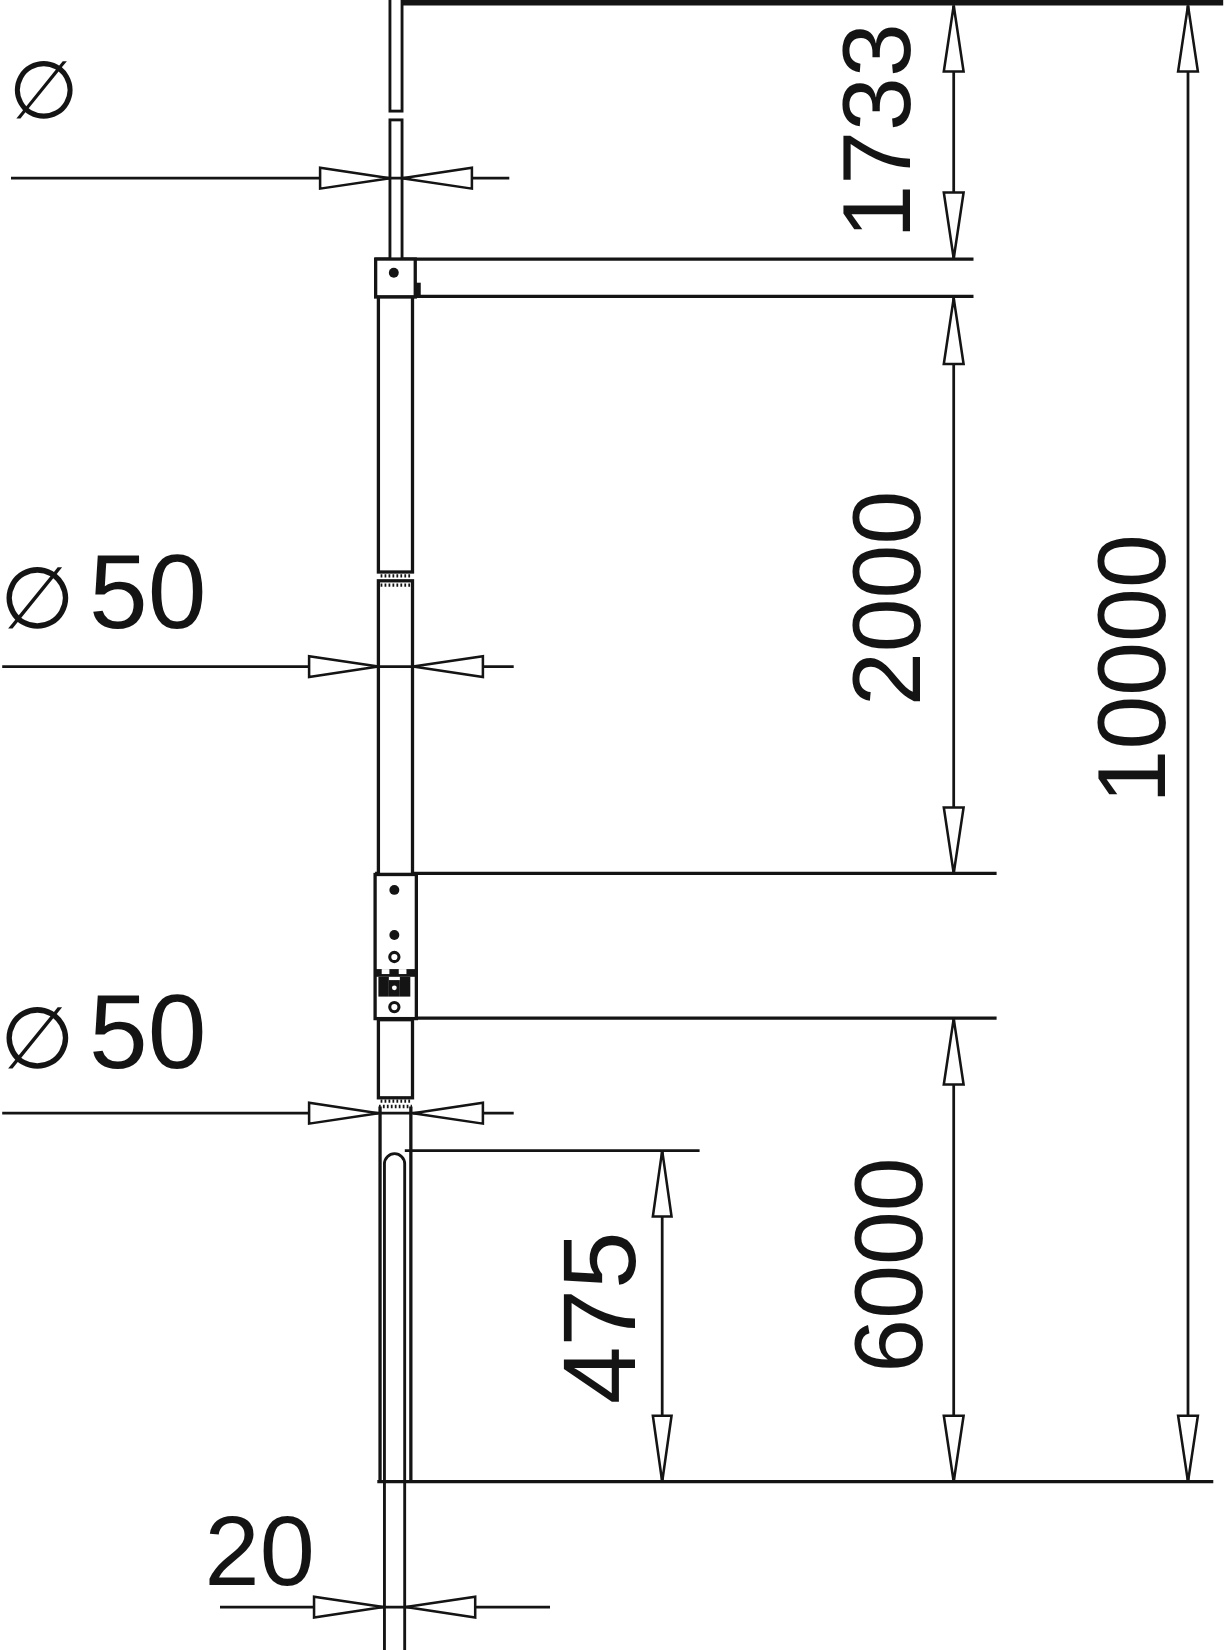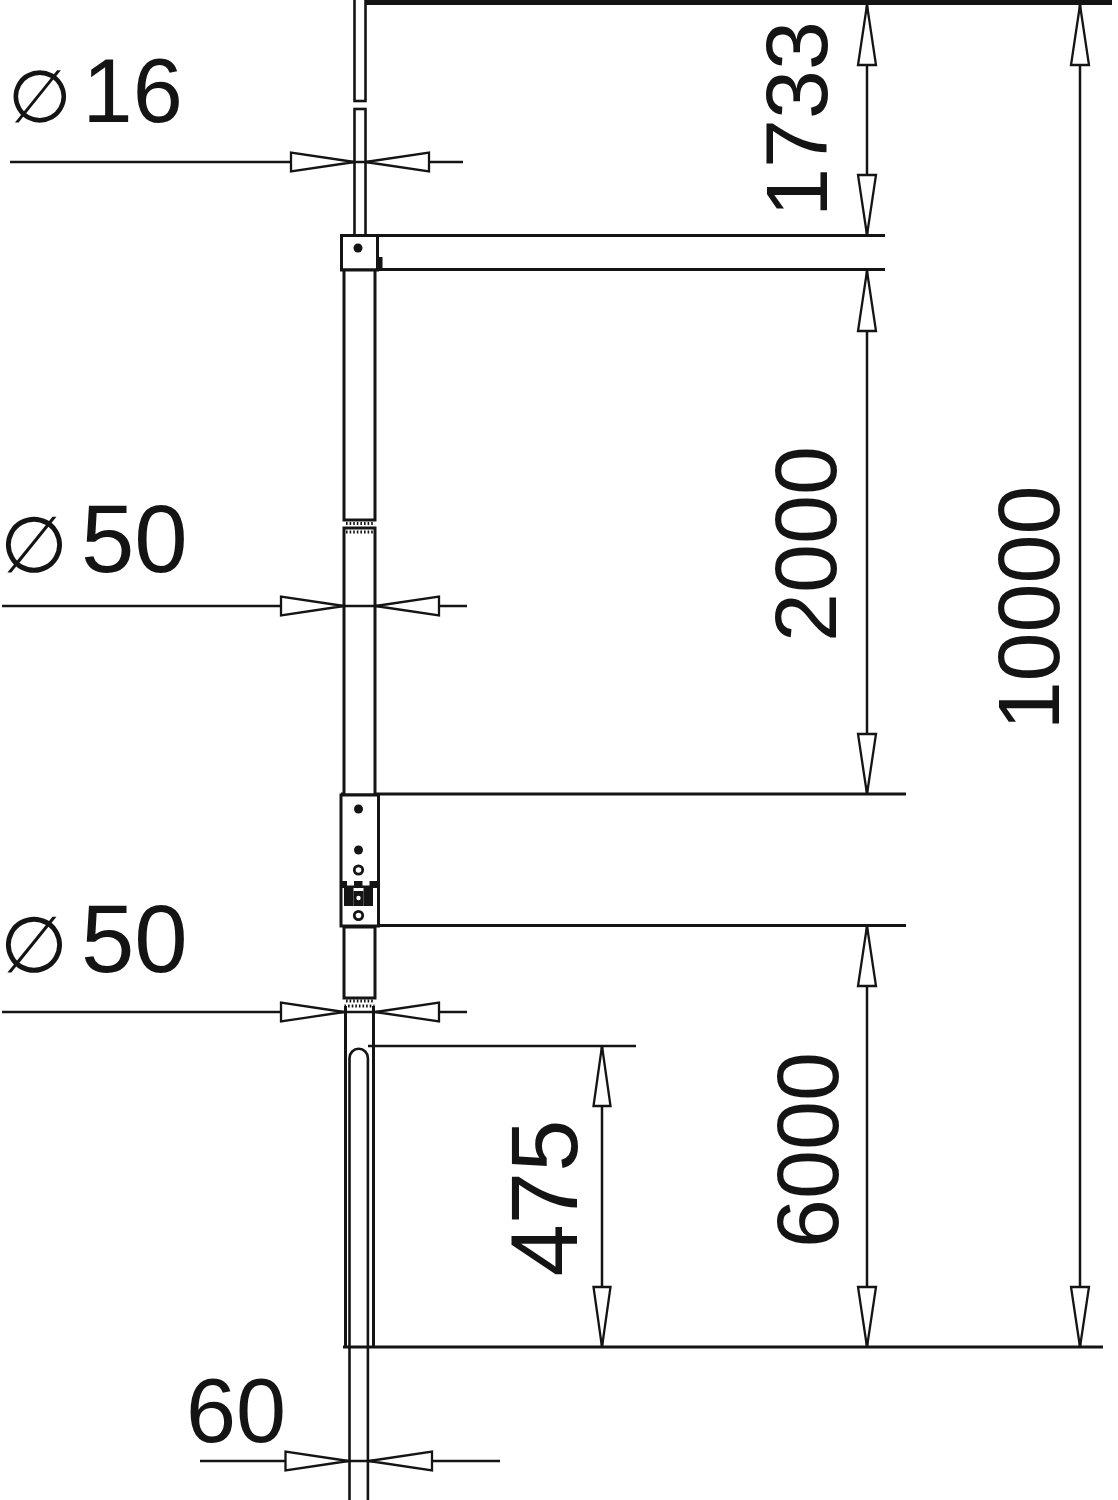--- a/index.html
+++ b/index.html
@@ -138,35 +138,34 @@
       <path d="M1080,1347 L1071,1287 L1089,1287 Z" fill="#fff" stroke-width="2.3"></path>
 
       <line x1="602" y1="1046" x2="602" y2="1347" stroke-width="2.5"></line>
       <path d="M602,1046 L593.5,1106 L610.5,1106 Z" fill="#fff" stroke-width="2.3"></path>
       <path d="M602,1347 L593.5,1287 L610.5,1287 Z" fill="#fff" stroke-width="2.3"></path>
     </g>
   </svg>
 
   <div class="lbl" style="left:8px;top:46px;">
     <span class="sym">∅</span>
-      <span>16</span>
   </div>
 
   <div class="lbl big" style="left:0px;top:491px;">
     <span class="sym">∅</span>
       <span>50</span>
   </div>
 
   <div class="lbl big" style="left:0px;top:891px;">
     <span class="sym">∅</span>
       <span>50</span>
   </div>
 
   <div class="lbl" style="left:186px;top:1366px;">
-    <span>60</span>
+    <span>20</span>
   </div>
 
   <div class="vlbl" style="left:797px;top:119px;">1733</div>
   <div class="vlbl" style="left:806px;top:544px;">2000</div>
   <div class="vlbl" style="left:808px;top:1150px;">6000</div>
   <div class="vlbl" style="left:1029px;top:608px;">10000</div>
   <div class="vlbl mid" style="left:545px;top:1198px;">475</div>
 
 </div>
 

